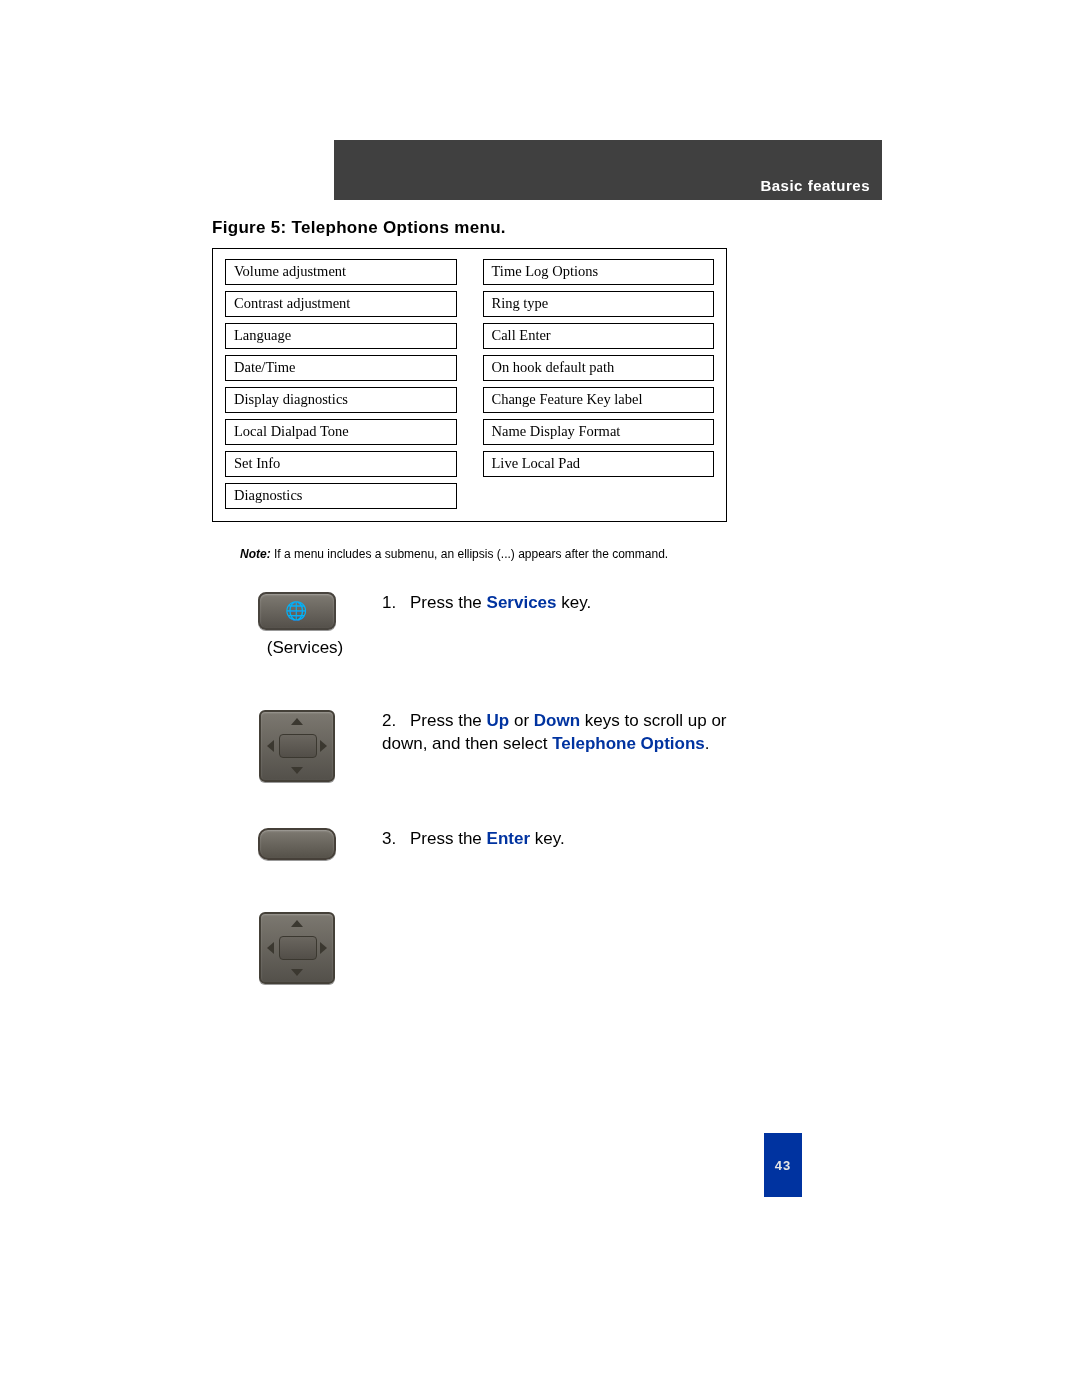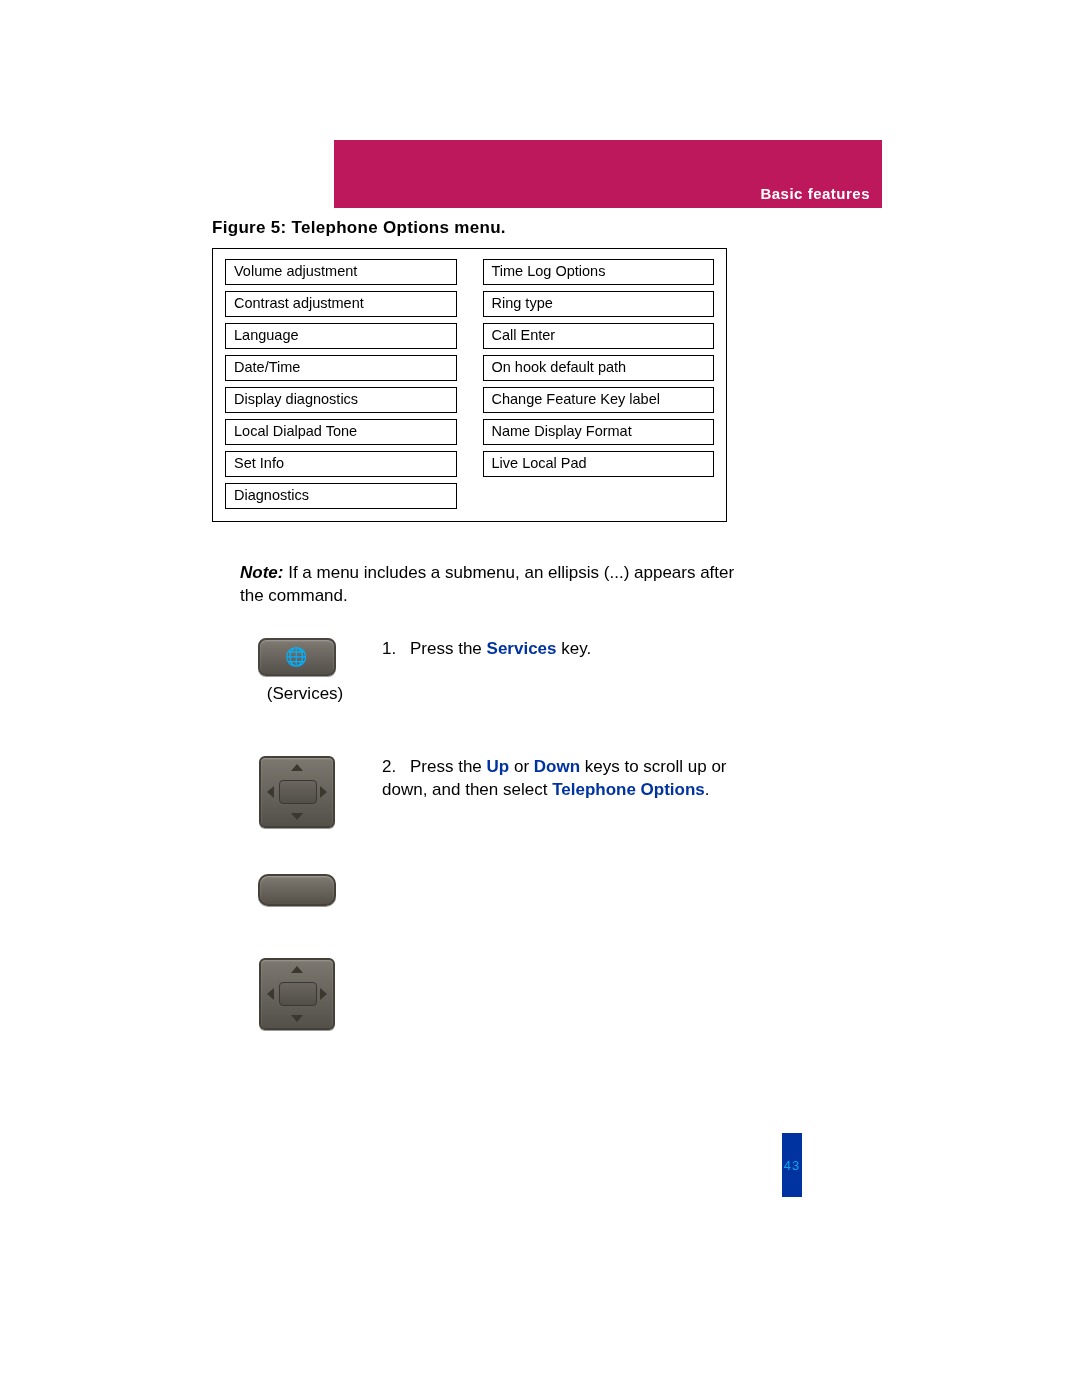--- a/index.html
+++ b/index.html
@@ -14,22 +14,22 @@
     width: 1080px;
     height: 1397px;
     position: relative;
     box-sizing: border-box;
   }
   .blue-band {
     position: absolute;
     top: 140px;
     right: 198px;
     width: 548px;
-    height: 68px;
-    background: #be185d;
+    height: 60px;
+    background: #404040;
     color: #fff;
     font-weight: bold;
     font-size: 15px;
     letter-spacing: 0.5px;
     display: flex;
     align-items: flex-end;
     justify-content: flex-end;
     padding: 0 12px 6px 12px;
     box-sizing: border-box;
   }
@@ -52,32 +52,33 @@
     padding: 10px 12px 12px 12px;
     display: flex;
     gap: 26px;
     box-sizing: border-box;
   }
   .menu-col {
     flex: 1;
     display: flex;
     flex-direction: column;
     gap: 6px;
+    font-family: Liberation Serif, serif;
   }
   .menu-item {
     border: 1.2px solid #000;
     font-size: 14.5px;
     padding: 3px 6px 3px 8px;
     line-height: 1.2;
     min-height: 18px;
   }
   .note-para {
-    font-size: 17px;
+    font-size: 12px;
     line-height: 1.35;
-    margin-top: 40px;
+    margin-top: 24px;
     margin-left: 28px;
     width: 500px;
   }
   .note-para .bold-italic {
     font-weight: bold;
     font-style: italic;
   }
   .intro {
     font-size: 17px;
     margin-top: 24px;
@@ -156,26 +157,26 @@
   }
   .step-num {
     display: inline-block;
     width: 28px;
   }
   .link { color:#0033a0; font-weight:bold; }
   .page-num-box {
     position: absolute;
     right: 278px;
     bottom: 200px;
-    width: 20px;
+    width: 38px;
     height: 64px;
     background: #0033a0;
-    color: #0ea5e9;
+    color: #e5e5e5;
     font-size: 13px;
-    font-weight: normal;
+    font-weight: bold;
     display:flex;
     align-items:center;
     justify-content:center;
     letter-spacing:1px;
   }
 </style>
 </head>
 <body>
 
 <div class="page">
@@ -240,20 +241,23 @@
         </div>
         <div class="step-text">
           <span class="step-num">2.</span><span>Press the </span><span class="link">Up</span><span> or </span><span class="link">Down</span><span> keys to scroll up or down, and then select </span><span class="link">Telephone Options</span><span>.</span>
         </div>
       </div>
 
       <div class="step-row">
         <div class="icon-col">
           <div class="enter-key"></div>
         </div>
+        <div class="step-text">
+          <span class="step-num">3.</span><span>Press the </span><span class="link">Enter</span><span> key.</span>
+        </div>
       </div>
 
       <div class="step-row">
         <div class="icon-col">
           <div class="dpad">
             <span class="tri up"></span>
             <span class="tri down"></span>
             <span class="tri left"></span>
             <span class="tri right"></span>
           </div>

